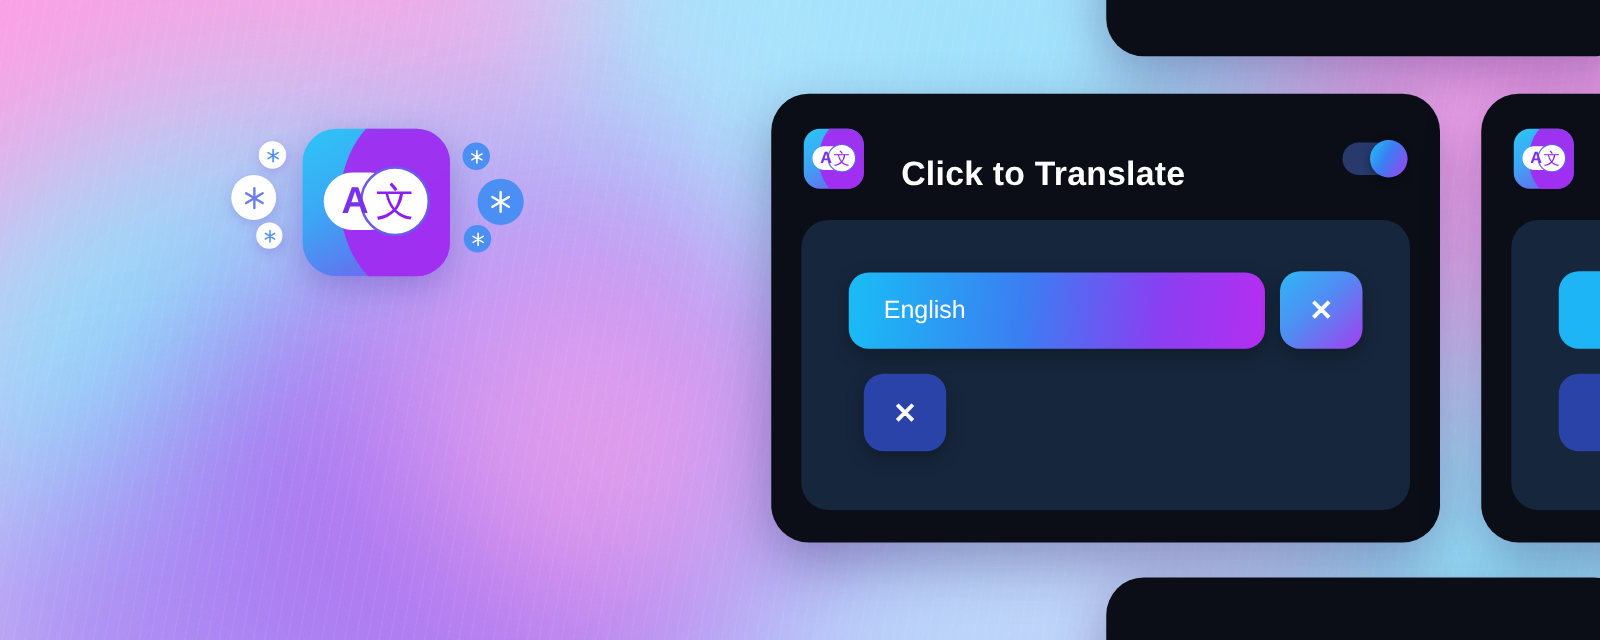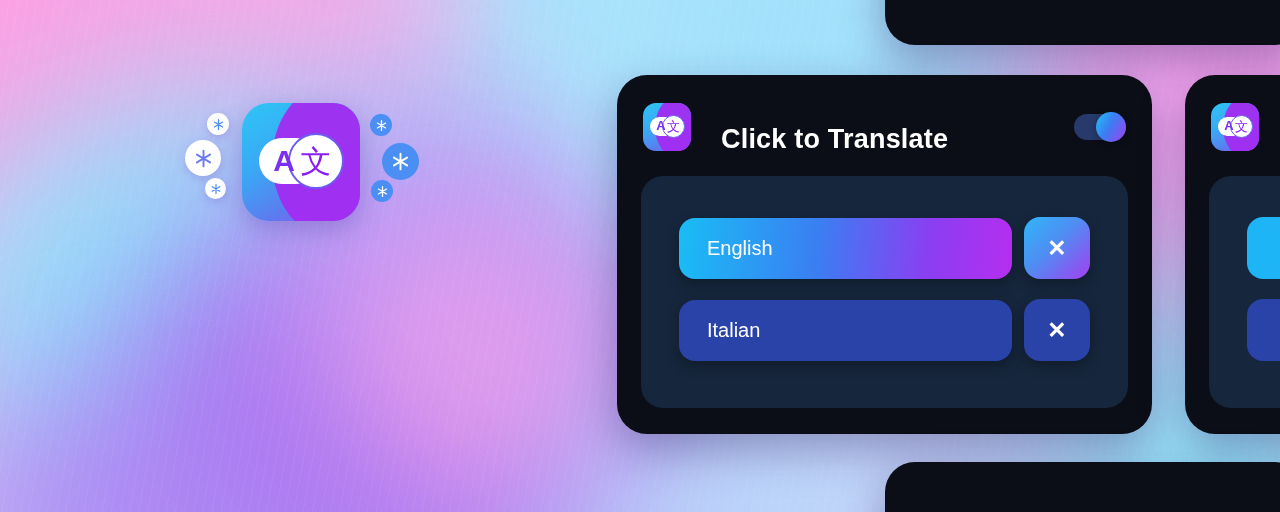--- a/index.html
+++ b/index.html
@@ -268,21 +268,20 @@
       <div class="knob"></div>
     </div>
   </div>
 
   <div class="card-inner panel-main">
     <div class="lang-row r1">
       <div class="lang-chip chip-active">English</div>
       <div class="xbtn xbtn-active">✕</div>
     </div>
     <div class="lang-row r2">
-      <div class="lang-chip chip-idle">Italian</div>
       <div class="xbtn xbtn-idle">✕</div>
     </div>
   </div>
 </div>
 
 <div class="card" id="card-right">
   <div class="hdr-icon">
     <div class="purple-lobe"></div>
     <div class="pill-a"></div>
     <div class="circ-b"></div>

